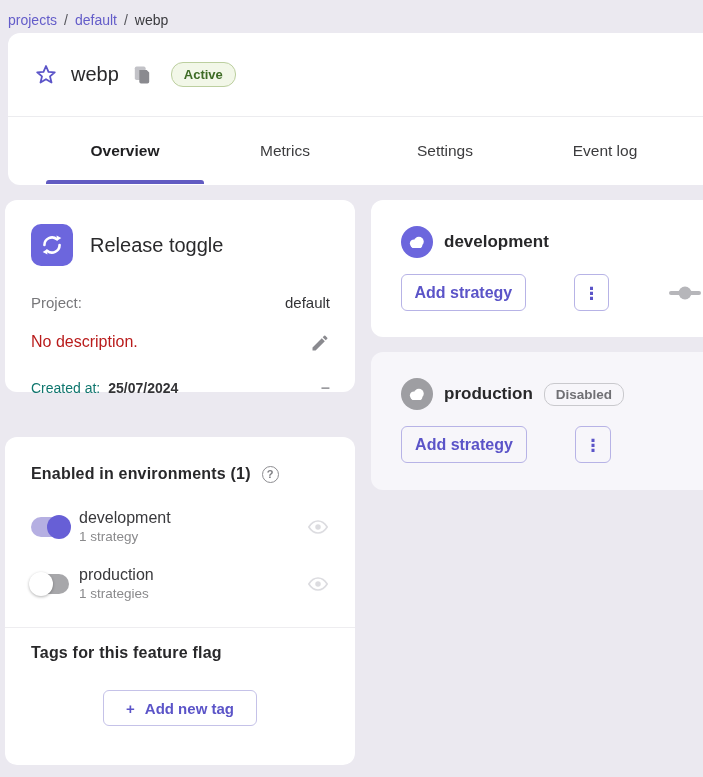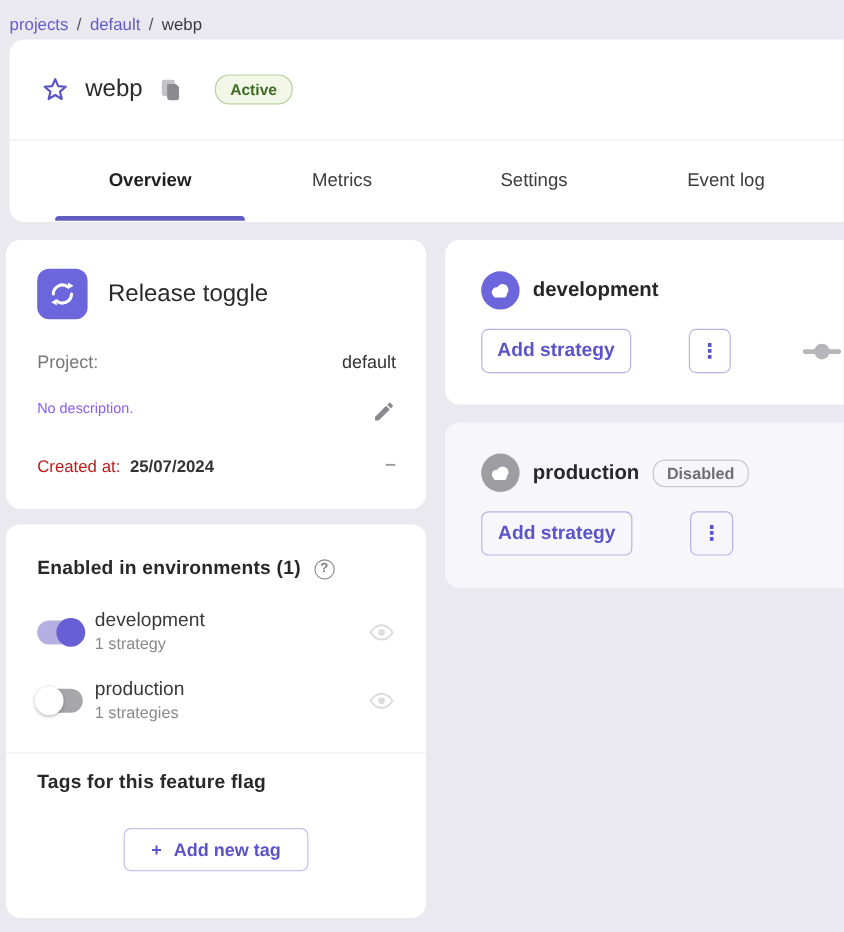--- a/index.html
+++ b/index.html
@@ -15,51 +15,51 @@
   .crumb-current { color:#3a3a3e; }
 
   
   .header-card { position:absolute; top:33px; left:8px; width:707px; height:152px;
     background:#fff; border-radius:12px; }
   .title-row { height:84px; display:flex; align-items:center; padding:0 26px;
     border-bottom:1px solid #ececef; }
   .star-btn { width:24px; height:24px; background:none; border:none; cursor:pointer; display:flex; }
   .flag-title { font-size:20px; font-weight:400; color:#2a2a2c; margin-left:13px; }
   .copy-btn { background:none; border:none; cursor:pointer; margin-left:14px; display:flex; }
-  .badge-active { margin-left:28px; font-size:13px; font-weight:bold; color:#3d6b24;
+  .badge-active { margin-left:20px; font-size:13px; font-weight:bold; color:#3d6b24;
     background:#f2f7e8; border:1px solid #bccf9f; border-radius:12px; padding:4px 12px; }
 
   
   .tabs { display:flex; height:67px; padding-left:37px; }
   .tab { width:160px; display:flex; align-items:center; justify-content:center;
     font-size:15.5px; color:#3c3c3e; position:relative; cursor:pointer; background:none; border:none;
     font-family:"Liberation Sans", sans-serif; }
   .tab.active { font-weight:bold; color:#1f1f21; }
   .tab.active .tab-underline { position:absolute; left:1px; right:1px; bottom:0; height:4px;
     background:#615bc2; border-radius:3px 3px 0 0; }
 
   
   .card { position:absolute; background:#fff; border-radius:12px; }
 
   
-  .type-card { left:5px; top:200px; width:350px; height:224px; padding:24px 25px 0 26px; }
+  .type-card { left:5px; top:200px; width:350px; height:192px; padding:24px 25px 0 26px; }
   .type-head { display:flex; align-items:center; gap:17px; }
   .type-icon { width:42px; height:42px; border-radius:10px; background:#6c66dd;
     display:flex; align-items:center; justify-content:center; flex:none; }
   .type-title { font-size:20px; color:#2a2a2c; font-weight:400; }
   .meta-row { display:flex; align-items:flex-start; justify-content:space-between; }
   .row-project { margin-top:28px; }
   .meta-label { font-size:15px; color:#77777a; }
   .meta-value { font-size:15px; color:#333336; }
   .row-desc { margin-top:22px; }
-  .desc-text { font-size:12px; color:#8b5cf6; }
+  .desc-text { font-size:16px; color:#b91c1c; }
   .edit-btn { background:none; border:none; cursor:pointer; display:flex; }
   .row-created { margin-top:27px; }
   .created-wrap { display:flex; align-items:center; gap:8px; }
-  .created-label { font-size:14px; color:#b91c1c; }
+  .created-label { font-size:14px; color:#0f766e; }
   .created-value { font-size:14px; font-weight:600; color:#333336; }
   .minus-glyph { font-size:16px; font-weight:bold; color:#9a9a9e; line-height:1; }
 
   
   .env-card { left:5px; top:437px; width:350px; height:328px; padding:28px 26px 4px 26px; }
   .env-title-row { display:flex; align-items:center; gap:11px; }
   .section-title { font-size:16px; font-weight:bold; color:#28282a; letter-spacing:.2px; }
   .help-icon { width:17px; height:17px; border:1.5px solid #8d8d91; border-radius:50%;
     color:#7c7c80; font-size:11px; font-weight:bold; display:flex; align-items:center;
     justify-content:center; cursor:pointer; background:none; }

